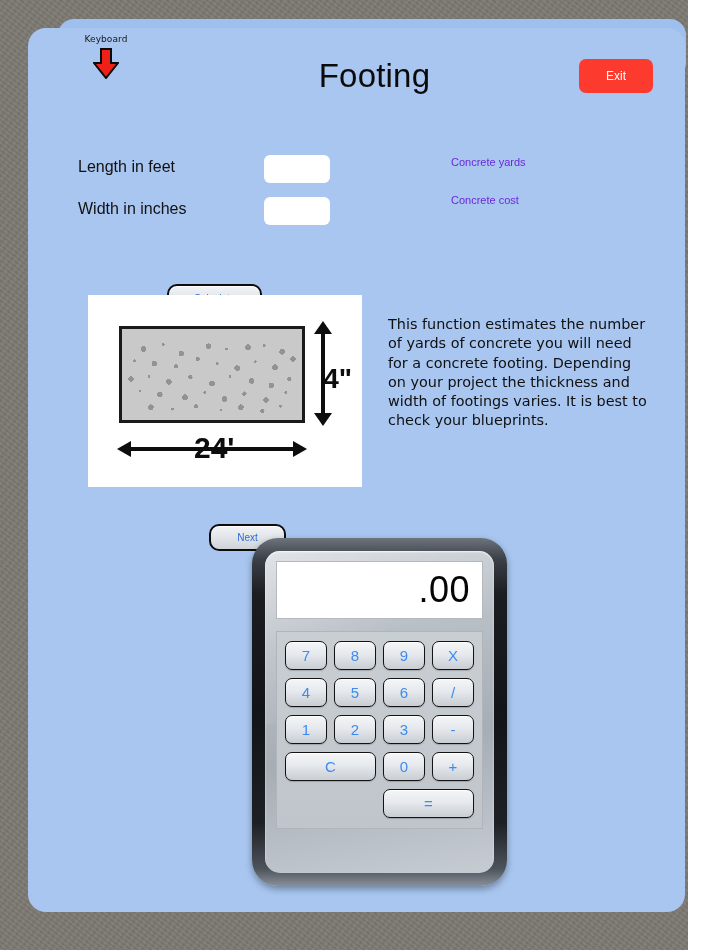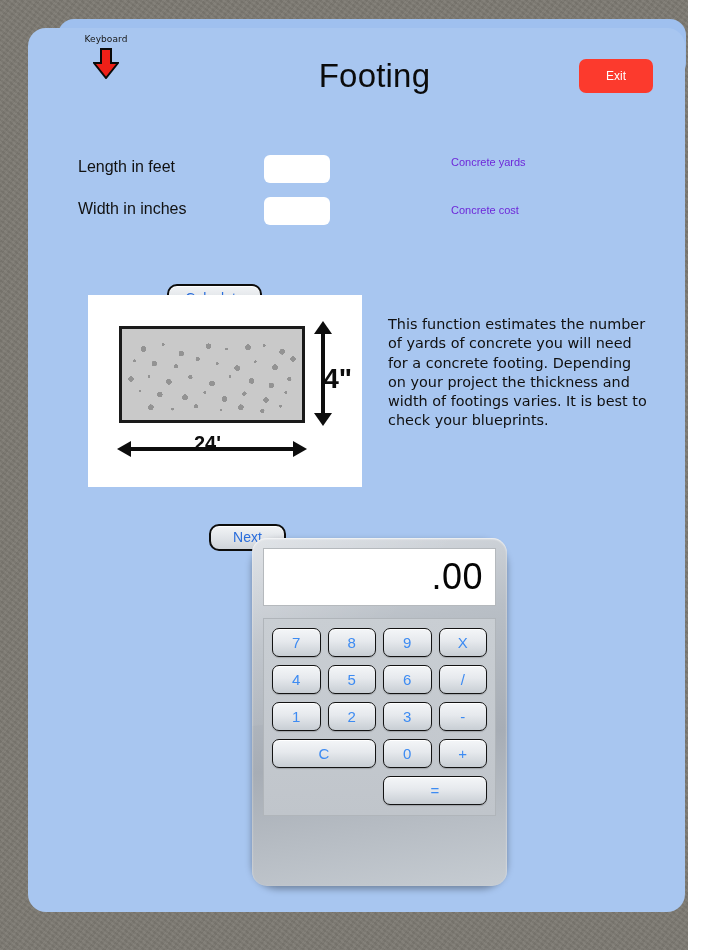--- a/index.html
+++ b/index.html
@@ -186,31 +186,31 @@
   
   .result-row {
     position: absolute;
     left: 404px;
     font-size: 11px;
     color: #6d28d9;
     white-space: nowrap;
     margin-left: 19px;
   }
   #res-yards { top: 128px; }
-  #res-cost  { top: 176px; text-align: right; }
+  #res-cost  { top: 166px; text-align: right; }
 
   
   .bevel-btn {
     position: absolute;
     background: linear-gradient(180deg, #f2f4f6 0%, #e3e6ea 45%, #cfd4da 100%);
     border: 2px solid #0d0d0d;
     border-radius: 10px;
     color: #2a6ddb;
     font-family: "Liberation Sans", sans-serif;
-    font-size: 14px;
+    font-size: 10px;
     text-align: center;
     cursor: pointer;
     box-shadow: inset 0 1px 0 rgba(255,255,255,.95);
     padding: 0;
   }
   #calculate-btn {
     left: 139px;
     top: 256px;
     width: 95px;
     height: 29px;
@@ -291,21 +291,21 @@
   }
   .dim-text {
     position: absolute;
     font-family: "Liberation Sans", sans-serif;
     font-weight: bold;
     color: #0d0d0d;
     font-size: 30px;
     line-height: 1;
   }
   #dim-thick { right: 10px; top: 70px; font-size: 28px; }
-  #dim-width { left: 106px; top: 138px; font-size: 20px; }
+  #dim-width { left: 106px; top: 138px; font-size: 30px; }
 
   
   #description {
     position: absolute;
     left: 360px;
     top: 287px;
     width: 260px;
     font-family: "DejaVu Sans", sans-serif;
     font-size: 14.4px;
     line-height: 19.3px;
@@ -317,20 +317,21 @@
   #calculator {
     position: absolute;
     left: 224px;
     top: 510px;
     width: 255px;
     height: 348px;
     border-radius: 26px;
     background:
       linear-gradient(180deg, #6d747c 0%, #3c4047 6%, #1b1d21 16%, #121417 50%, #1d2024 82%, #4d535a 95%, #8a9099 100%);
     box-shadow: 0 3px 7px rgba(0,0,0,.35);
+    padding: 13px;
   }
   #calc-inner {
     position: relative;
     width: 100%;
     height: 100%;
     border-radius: 15px;
     background: linear-gradient(170deg, #d9dde2 0%, #b9bfc6 28%, #a7adb5 60%, #c6ccd2 100%);
     padding: 10px 11px 11px 11px;
     box-shadow: inset 0 1px 2px rgba(255,255,255,.8);
     overflow: hidden;

